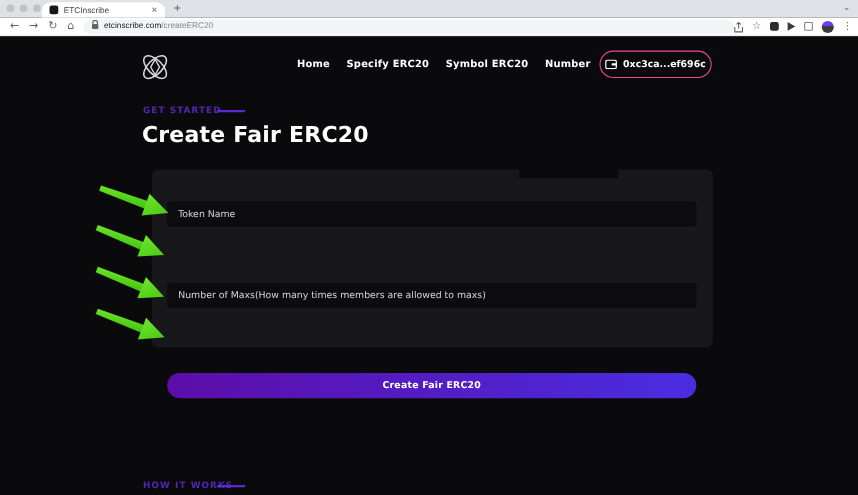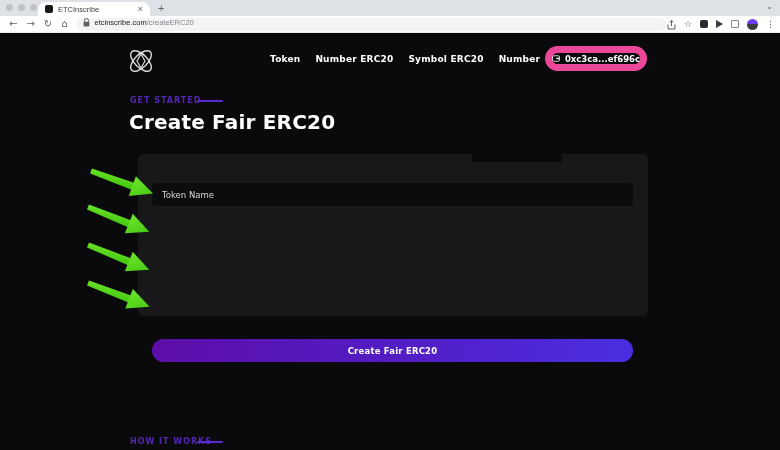--- a/index.html
+++ b/index.html
@@ -38,21 +38,21 @@
   .sq{width:8px;height:8px;border:1.3px solid #80868b;border-radius:1px;box-sizing:border-box;}
   .avatar{width:11px;height:11px;border-radius:50%;
           background:linear-gradient(180deg,#6b3df0 0 46%,#3c3c3e 46%);}
   .dots{color:#5f6368;font-size:9px;}
 
   
   .page{position:absolute;top:33px;left:0;right:0;bottom:0;background:#0a0a0c;}
   .logo{position:absolute;left:124px;top:11px;}
   .nav-links{position:absolute;left:270px;top:21px;display:flex;gap:15px;}
   .nav-links span{font-size:9px;font-weight:bold;color:#ffffff;letter-spacing:.2px;white-space:nowrap;}
-  .wallet{position:absolute;left:545px;top:13px;width:102px;height:25px;border:7px solid #ec4899;
+  .wallet{position:absolute;left:545px;top:13px;width:102px;height:25px;border:1px solid #ec4899;
           border-radius:13px;display:flex;align-items:center;justify-content:center;gap:5px;
           box-sizing:border-box;}
   .wallet span{font-size:8.5px;font-weight:bold;color:#ffffff;white-space:nowrap;}
 
   .eyebrow{position:absolute;font-size:8px;font-weight:bold;color:#5226b5;letter-spacing:1px;}
   .dash{position:absolute;width:26px;height:2px;background:#5a2ad0;border-radius:1px;}
   .hero-title{position:absolute;left:129px;top:77px;font-size:20px;font-weight:bold;color:#ffffff;
               letter-spacing:.2px;}
 
   .card{position:absolute;left:138px;top:121px;width:510px;height:162px;background:#18181b;
@@ -126,41 +126,42 @@
       <svg width="34" height="34" viewBox="0 0 34 34">
         <g fill="none" stroke="#d9d9d9" stroke-width="1.4">
           <ellipse cx="17" cy="17" rx="13" ry="6.5" transform="rotate(45 17 17)"></ellipse>
           <ellipse cx="17" cy="17" rx="13" ry="6.5" transform="rotate(-45 17 17)"></ellipse>
           <path d="M17 10l4 7-4 7-4-7z" stroke-width="1.2"></path>
         </g>
       </svg>
     </span>
 
     <div class="nav-links">
-      <span>Token</span>
-      <span>Number ERC20</span>
+      <span>Home</span>
+      <span>Specify ERC20</span>
       <span>Symbol ERC20</span>
       <span>Number</span>
     </div>
 
     <div class="wallet">
       <svg width="11" height="9" viewBox="0 0 11 9">
         <rect x="0.7" y="0.7" width="9.6" height="7.6" rx="1.5" fill="none" stroke="#ffffff" stroke-width="1.1"></rect>
         <path d="M7 3.4h3.3v2.2H7a1.1 1.1 0 0 1 0-2.2z" fill="#ffffff"></path>
       </svg>
       <span>0xc3ca...ef696c</span>
     </div>
 
     <span class="eyebrow" style="left:130px;top:63px;">GET STARTED</span>
     <span class="dash" style="left:197px;top:67px;"></span>
     <span class="hero-title">Create Fair ERC20</span>
 
     <div class="card">
       <div class="notch"></div>
       <input class="field f1" placeholder="Token Name" style="">
+      <input class="field f3" placeholder="Number of Maxs(How many times members are allowed to maxs)" style="">
       <button class="submit">Create Fair ERC20</button>
     </div>
 
     <span class="eyebrow" style="left:130px;top:404px;">HOW IT WORKS</span>
     <span class="dash" style="left:197px;top:408px;"></span>
   </div>
 
   <svg class="arrows" width="780" height="450" viewBox="0 0 780 450">
     <defs>
       <linearGradient id="agrad" x1="0" y1="0" x2="1" y2="1">

